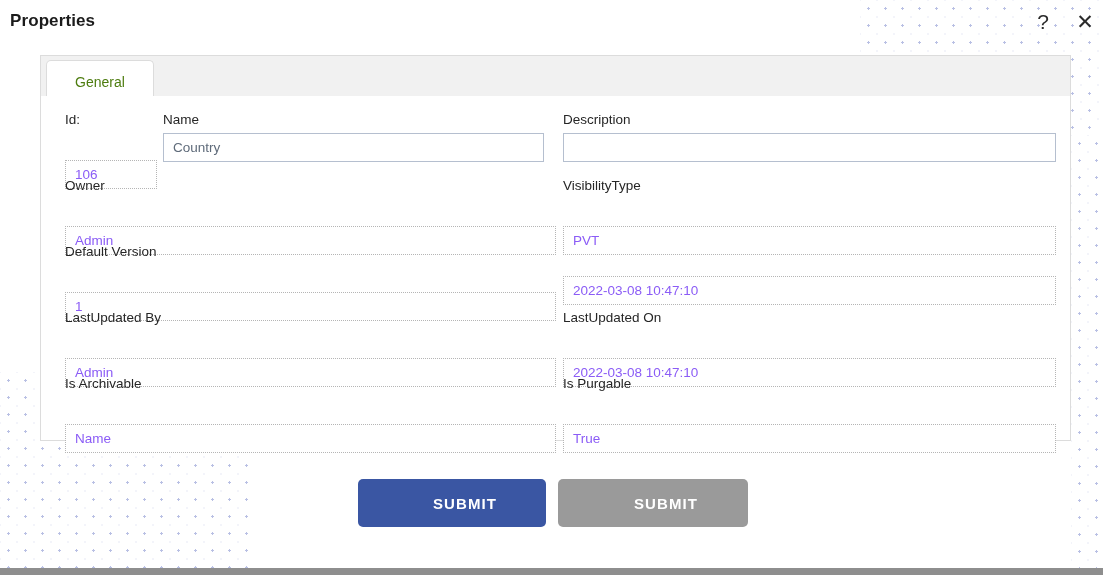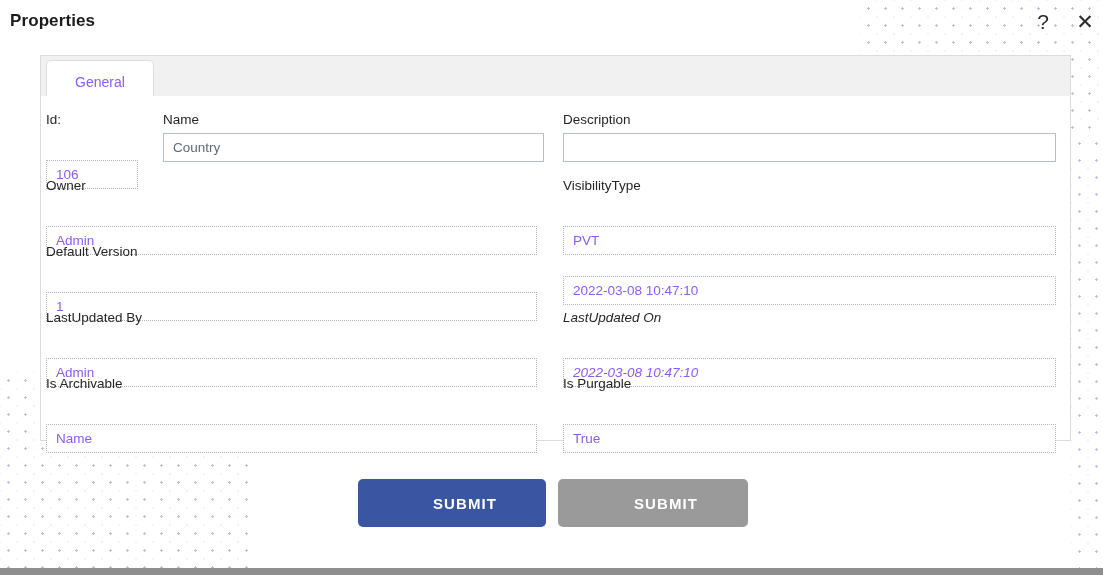--- a/index.html
+++ b/index.html
@@ -85,41 +85,41 @@
     width: 108px; height: 42px;
     background: #ffffff;
     border: 1px solid #dcdcdc;
     border-bottom: none;
     border-radius: 5px 5px 0 0;
     box-sizing: border-box;
     display: flex;
     align-items: center;
     justify-content: center;
     font-size: 14px;
-    color: #8b5cf6;
+    color: #4d7c0f;
     cursor: pointer;
   }
   #form-panel {
     position: absolute;
     left: 40px; top: 96px;
     width: 1031px; height: 345px;
     background: #ffffff;
     border: 1px solid #dcdcdc;
     border-top: none;
     box-sizing: border-box;
     z-index: 2;
   }
 
   
   .form-row {
     position: absolute;
     left: 0; right: 0;
     height: 66px;
   }
-  .col-left  { position: absolute; left: 5px; }
+  .col-left  { position: absolute; left: 24px; }
   .col-right { position: absolute; left: 522px; }
 
   .field-label {
     font-size: 13.5px;
     color: #262626;
     margin-bottom: 5px;
     display: block;
     line-height: 16px;
   }
   .field-box {
@@ -219,21 +219,21 @@
     <div class="col-right" style="width:493px;">
       <div class="field-box field-readonly">2022-03-08 10:47:10</div>
     </div>
   </div>
 
   <div class="form-row" style="top:214px;">
     <div class="col-left" style="width:491px;">
       <span class="field-label">LastUpdated By</span>
       <div class="field-box field-readonly">Admin</div>
     </div>
-    <div class="col-right" style="width:493px;font-style:italic;">
+    <div class="col-right" style="width:493px;">
       <span class="field-label">LastUpdated On</span>
       <div class="field-box field-readonly">2022-03-08 10:47:10</div>
     </div>
   </div>
 
   <div class="form-row" style="top:280px;">
     <div class="col-left" style="width:491px;">
       <span class="field-label">Is Archivable</span>
       <div class="field-box field-readonly">Name</div>
     </div>

